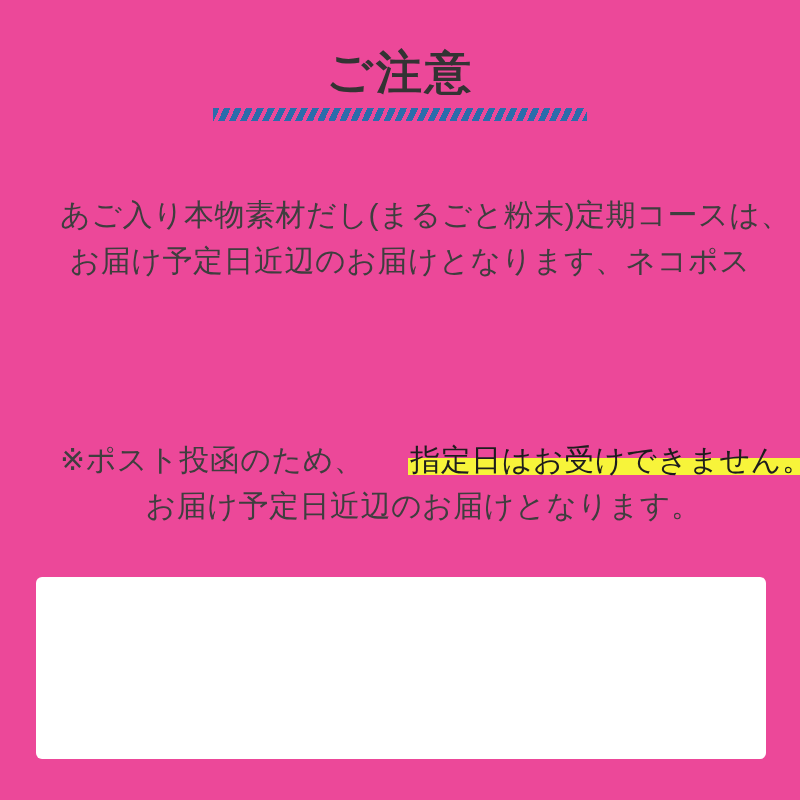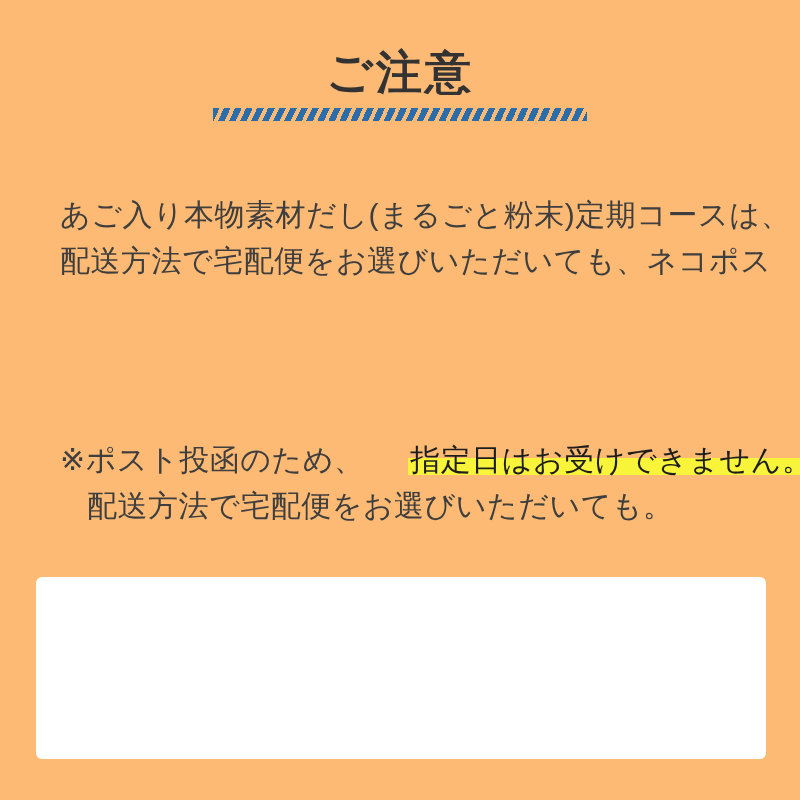--- a/index.html
+++ b/index.html
@@ -5,21 +5,21 @@
   html, body {
     margin: 0;
     padding: 0;
     background: #fdfdfd;
   }
   .page {
     position: relative;
     width: 800px;
     height: 800px;
     overflow: hidden;
-    background: #fdba74;
+    background: #ec4899;
     font-family: "Liberation Sans", "DejaVu Sans", sans-serif;
   }
   .title {
     position: absolute;
     top: 44px;
     left: 0;
     width: 800px;
     margin: 0;
     text-align: center;
     font-size: 46px;
@@ -40,20 +40,21 @@
       rgba(0,0,0,0) 6px, rgba(0,0,0,0) 10px
     );
   }
   .body-text {
     position: absolute;
     left: 60px;
     font-size: 30px;
     line-height: 46px;
     letter-spacing: 0.5px;
     color: #3e3e3e;
+    text-align: center;
   }
   .para-1 { top: 192px; width: 700px; }
   .para-2 { top: 437px; width: 700px; }
   .text-line { white-space: nowrap; }
   .indent { padding-left: 27px; }
   .highlight {
     font-weight: normal;
     color: #1d1d1d;
     padding: 0 2px;
     background: linear-gradient(
@@ -79,25 +80,25 @@
 <body>
 
 <div class="page">
 
   <h1 class="title">ご注意</h1>
 
   <div class="stripe"></div>
 
   <div class="body-text para-1">
     <div class="text-line">あご入り本物素材だし(まるごと粉末)定期コースは、</div>
-    <div class="text-line">配送方法で宅配便をお選びいただいても、ネコポス</div>
+    <div class="text-line">お届け予定日近辺のお届けとなります、ネコポス</div>
   </div>
 
   <div class="body-text para-2">
     <div class="text-line">
       <span>※ポスト投函のため、</span><span class="highlight">指定日はお受けできません。</span>
     </div>
-    <div class="text-line indent">配送方法で宅配便をお選びいただいても。</div>
+    <div class="text-line indent">お届け予定日近辺のお届けとなります。</div>
   </div>
 
   <div class="next-card"></div>
 
 </div>
 
 </body></html>

